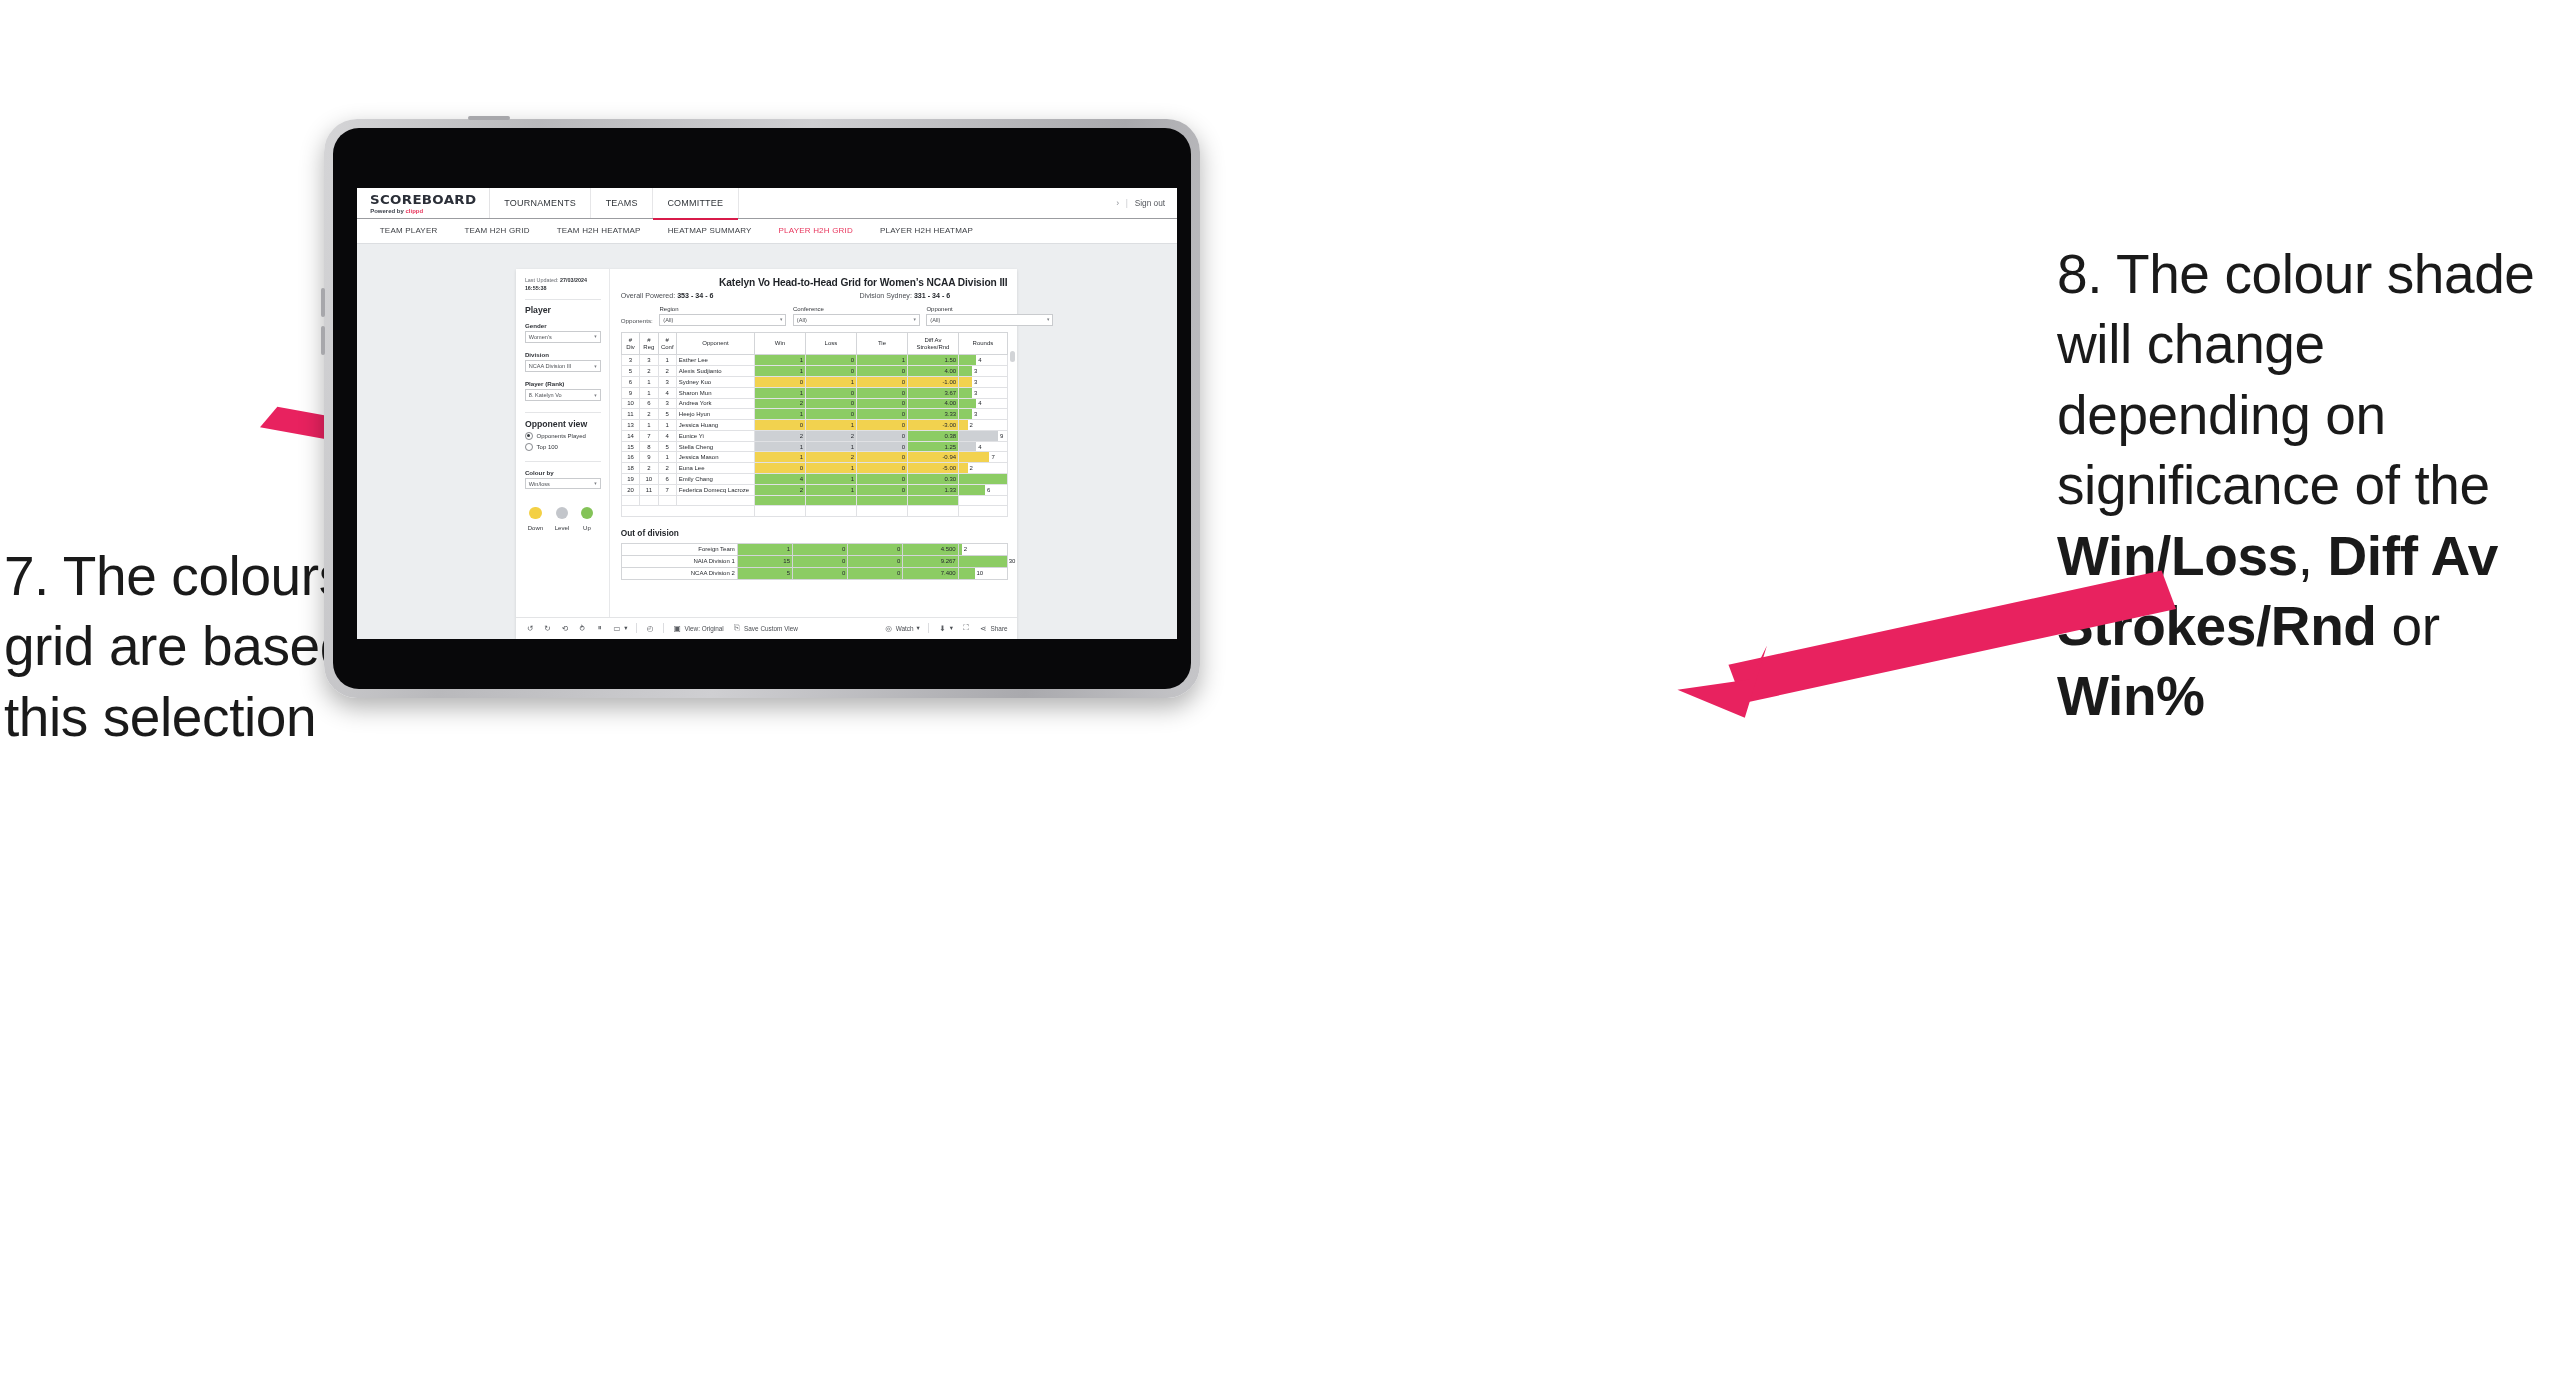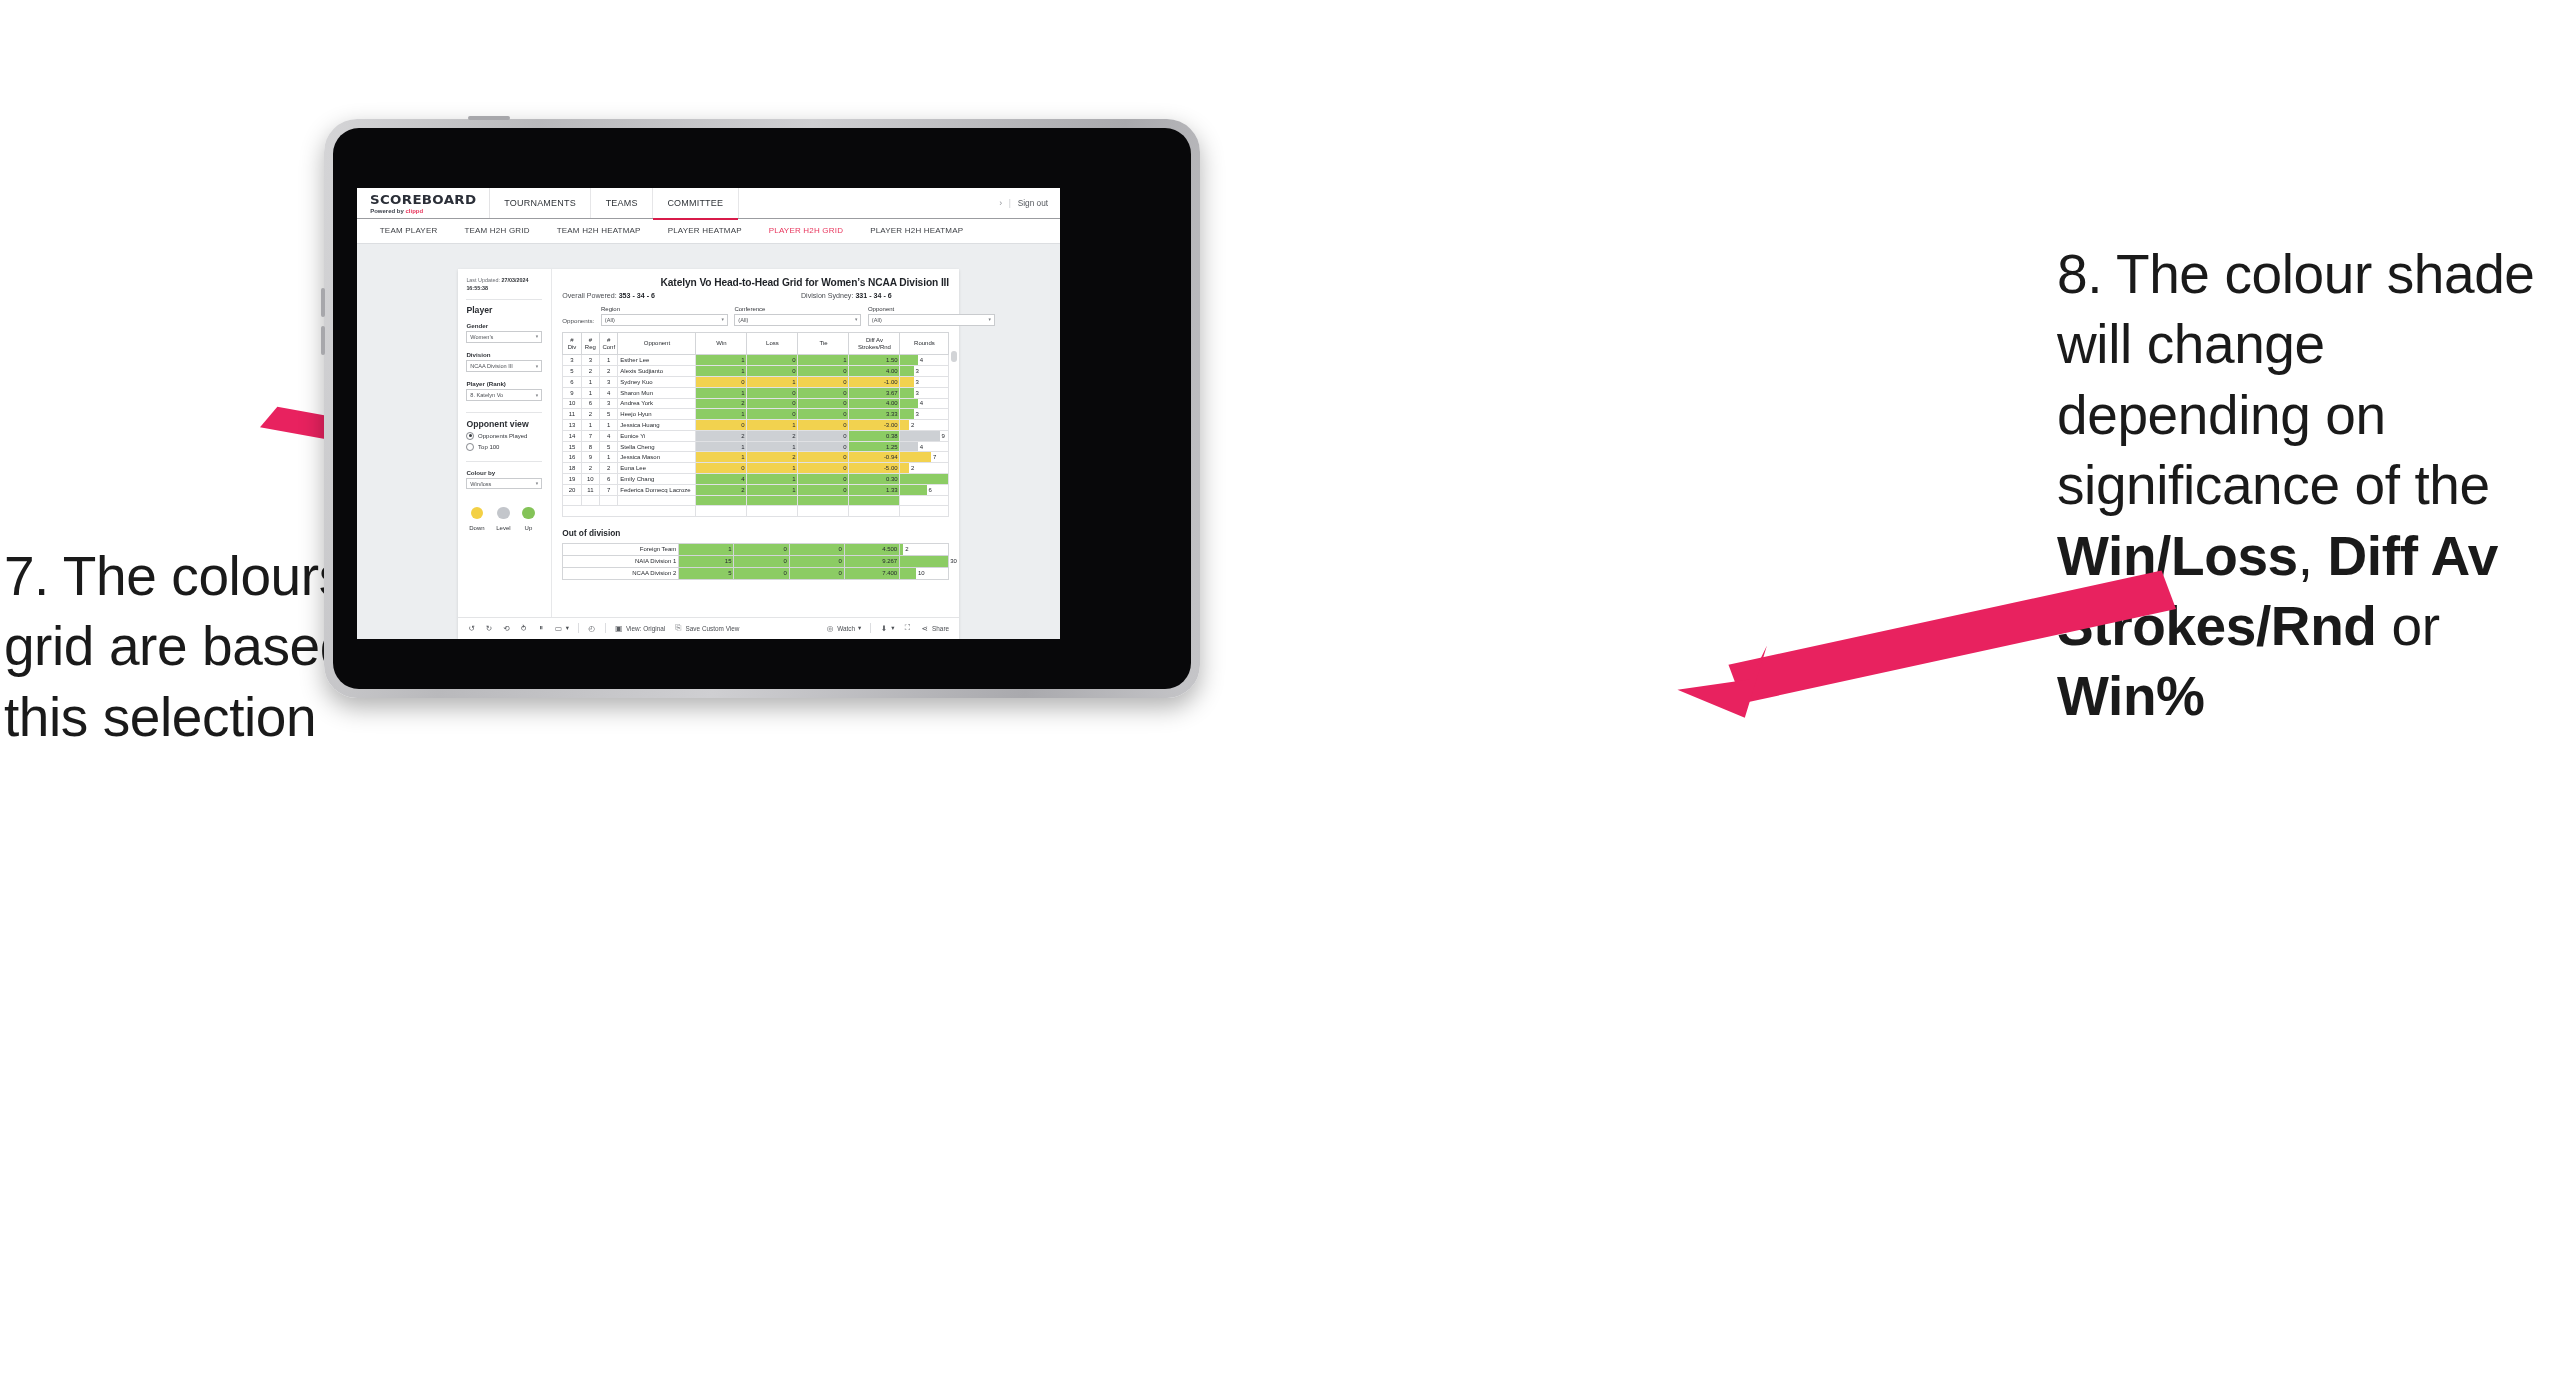--- a/index.html
+++ b/index.html
@@ -25,21 +25,21 @@
     box-shadow:0 9.6px 25px rgba(0,0,0,.30);
   }
   .tablet-screen{
     position:absolute;left:8.7px;top:8.7px;right:8.7px;bottom:8.7px;
     background:#08080a;border-radius:26px;overflow:hidden;
   }
   .btn-side{position:absolute;background:#a7a7ab;border-radius:1.9px;}
 
   
   .app{
-    position:absolute;left:24px;top:60px;width:703px;height:451px;
+    position:absolute;left:24px;top:60px;width:820px;height:451px;
     background:#eceef0;overflow:hidden;
     display:flex;flex-direction:column;
   }
   
   .topnav{height:30px;background:#fff;display:flex;align-items:stretch;
           border-bottom:1.9px solid #9b9ca0;position:relative;}
   .brand{display:flex;flex-direction:column;justify-content:center;padding:0 15.4px 0 13.5px;
          border-right:1px solid #e3e3e5;}
   .brand-title{font-size:13px;font-weight:700;letter-spacing:0.3px;color:#2b2f38;
                font-family:"DejaVu Sans",sans-serif;transform:scaleX(1.03);transform-origin:left;}
@@ -178,21 +178,21 @@
             <span class="chev-r">›</span>
             <span class="vbar">|</span>
             <span>Sign out</span>
           </div>
         </div>
 
         <div class="subnav">
           <div class="subnav-item">TEAM PLAYER</div>
           <div class="subnav-item">TEAM H2H GRID</div>
           <div class="subnav-item">TEAM H2H HEATMAP</div>
-          <div class="subnav-item">PLAYER HEATMAP</div>
+          <div class="subnav-item">HEATMAP SUMMARY</div>
           <div class="subnav-item active">PLAYER H2H GRID</div>
           <div class="subnav-item">PLAYER H2H HEATMAP</div>
         </div>
 
         <div class="viz-wrap">
           <div class="viz">
             <div class="viz-body">
 
               <div class="side">
                 <div class="upd"><span>Last Updated: </span><span style="font-weight:700;color:#2f3237">27/03/2024 16:55:38</span></div>

